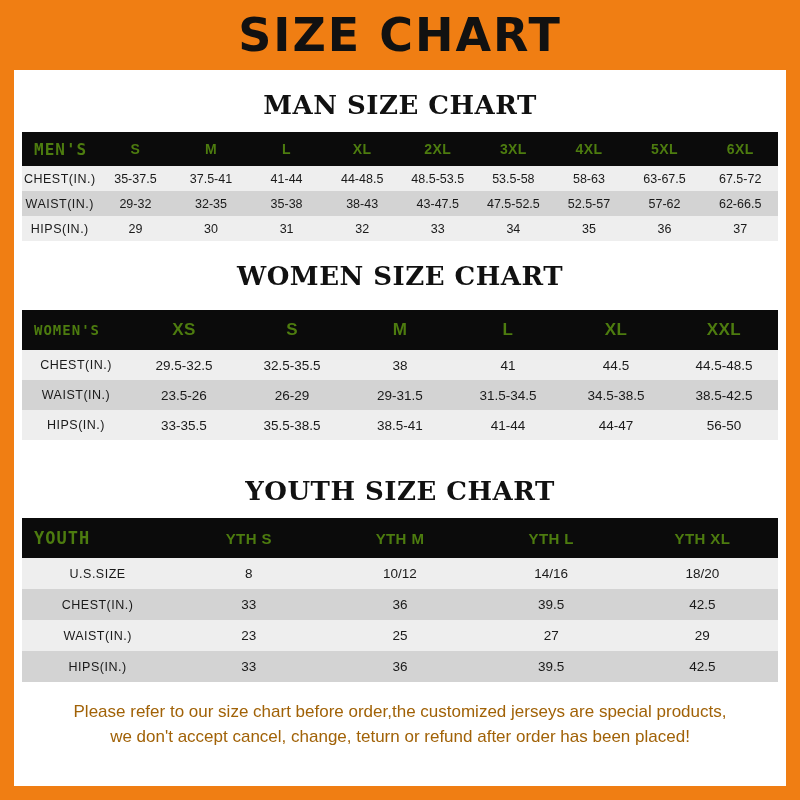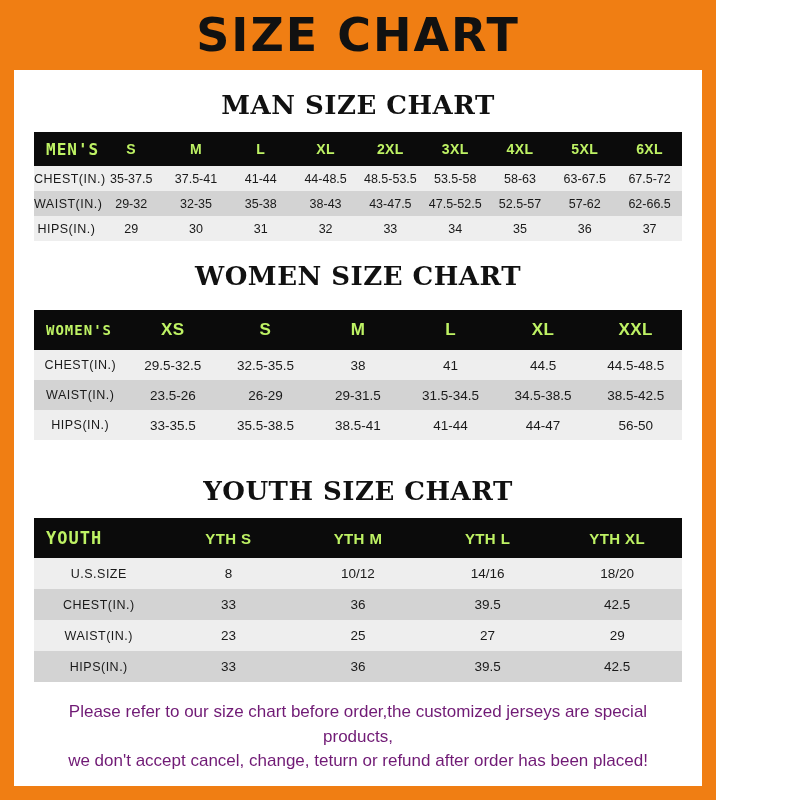--- a/index.html
+++ b/index.html
@@ -8,21 +8,21 @@
   }
   body {
     width: 800px;
     height: 800px;
     background: #ffffff;
     font-family: "Liberation Sans", sans-serif;
     overflow: hidden;
   }
   .page {
     position: relative;
-    width: 716px;
+    width: 800px;
     height: 800px;
     background: #ffffff;
     box-sizing: border-box;
     border-left: 14px solid #f07e13;
     border-right: 14px solid #f07e13;
   }
   .banner {
     height: 70px;
     background: #f07e13;
     display: flex;
@@ -31,21 +31,21 @@
     margin: 0 -14px;
   }
   .banner-title {
     font-family: "DejaVu Sans", sans-serif;
     font-weight: bold;
     font-size: 46px;
     letter-spacing: 2px;
     color: #111111;
   }
   .content {
-    padding: 0 20px;
+    padding: 0 8px;
   }
   .section-title {
     text-align: center;
     font-family: "DejaVu Serif", serif;
     font-weight: bold;
     font-size: 26px;
     color: #111111;
     letter-spacing: 0.5px;
   }
   .man-title { margin-top: 20px; margin-bottom: 12px; }
@@ -64,21 +64,21 @@
     font-size: 12.5px;
     color: #1a1a1a;
     padding: 0;
     height: 25px;
     font-family: "Liberation Sans", sans-serif;
   }
   table.size-table thead tr {
     background: #0b0b0b;
   }
   table.size-table thead th {
-    color: #bef264;
+    color: #4d7c0f;
     font-weight: bold;
     font-size: 14px;
     height: 34px;
     letter-spacing: 0.4px;
   }
   table.size-table thead th.corner {
     font-family: "DejaVu Sans Mono", monospace;
     font-size: 16px;
     text-align: left;
     padding-left: 12px;
@@ -101,21 +101,21 @@
   table.women thead th.corner { font-size: 14px; }
 
   table.youth th, table.youth td { font-size: 13.5px; height: 31px; }
   table.youth thead th { font-size: 15px; height: 40px; }
   table.youth thead th.corner { font-size: 17px; }
 
   .notice {
     margin-top: 18px;
     padding: 0 6px;
     text-align: center;
-    color: #701a75;
+    color: #a16207;
     font-size: 17px;
     line-height: 1.45;
     font-family: "Liberation Sans", sans-serif;
   }
   .notice-line { display: block; }
   .footer-strip {
     position: absolute;
     left: -14px;
     right: -14px;
     bottom: 0;

